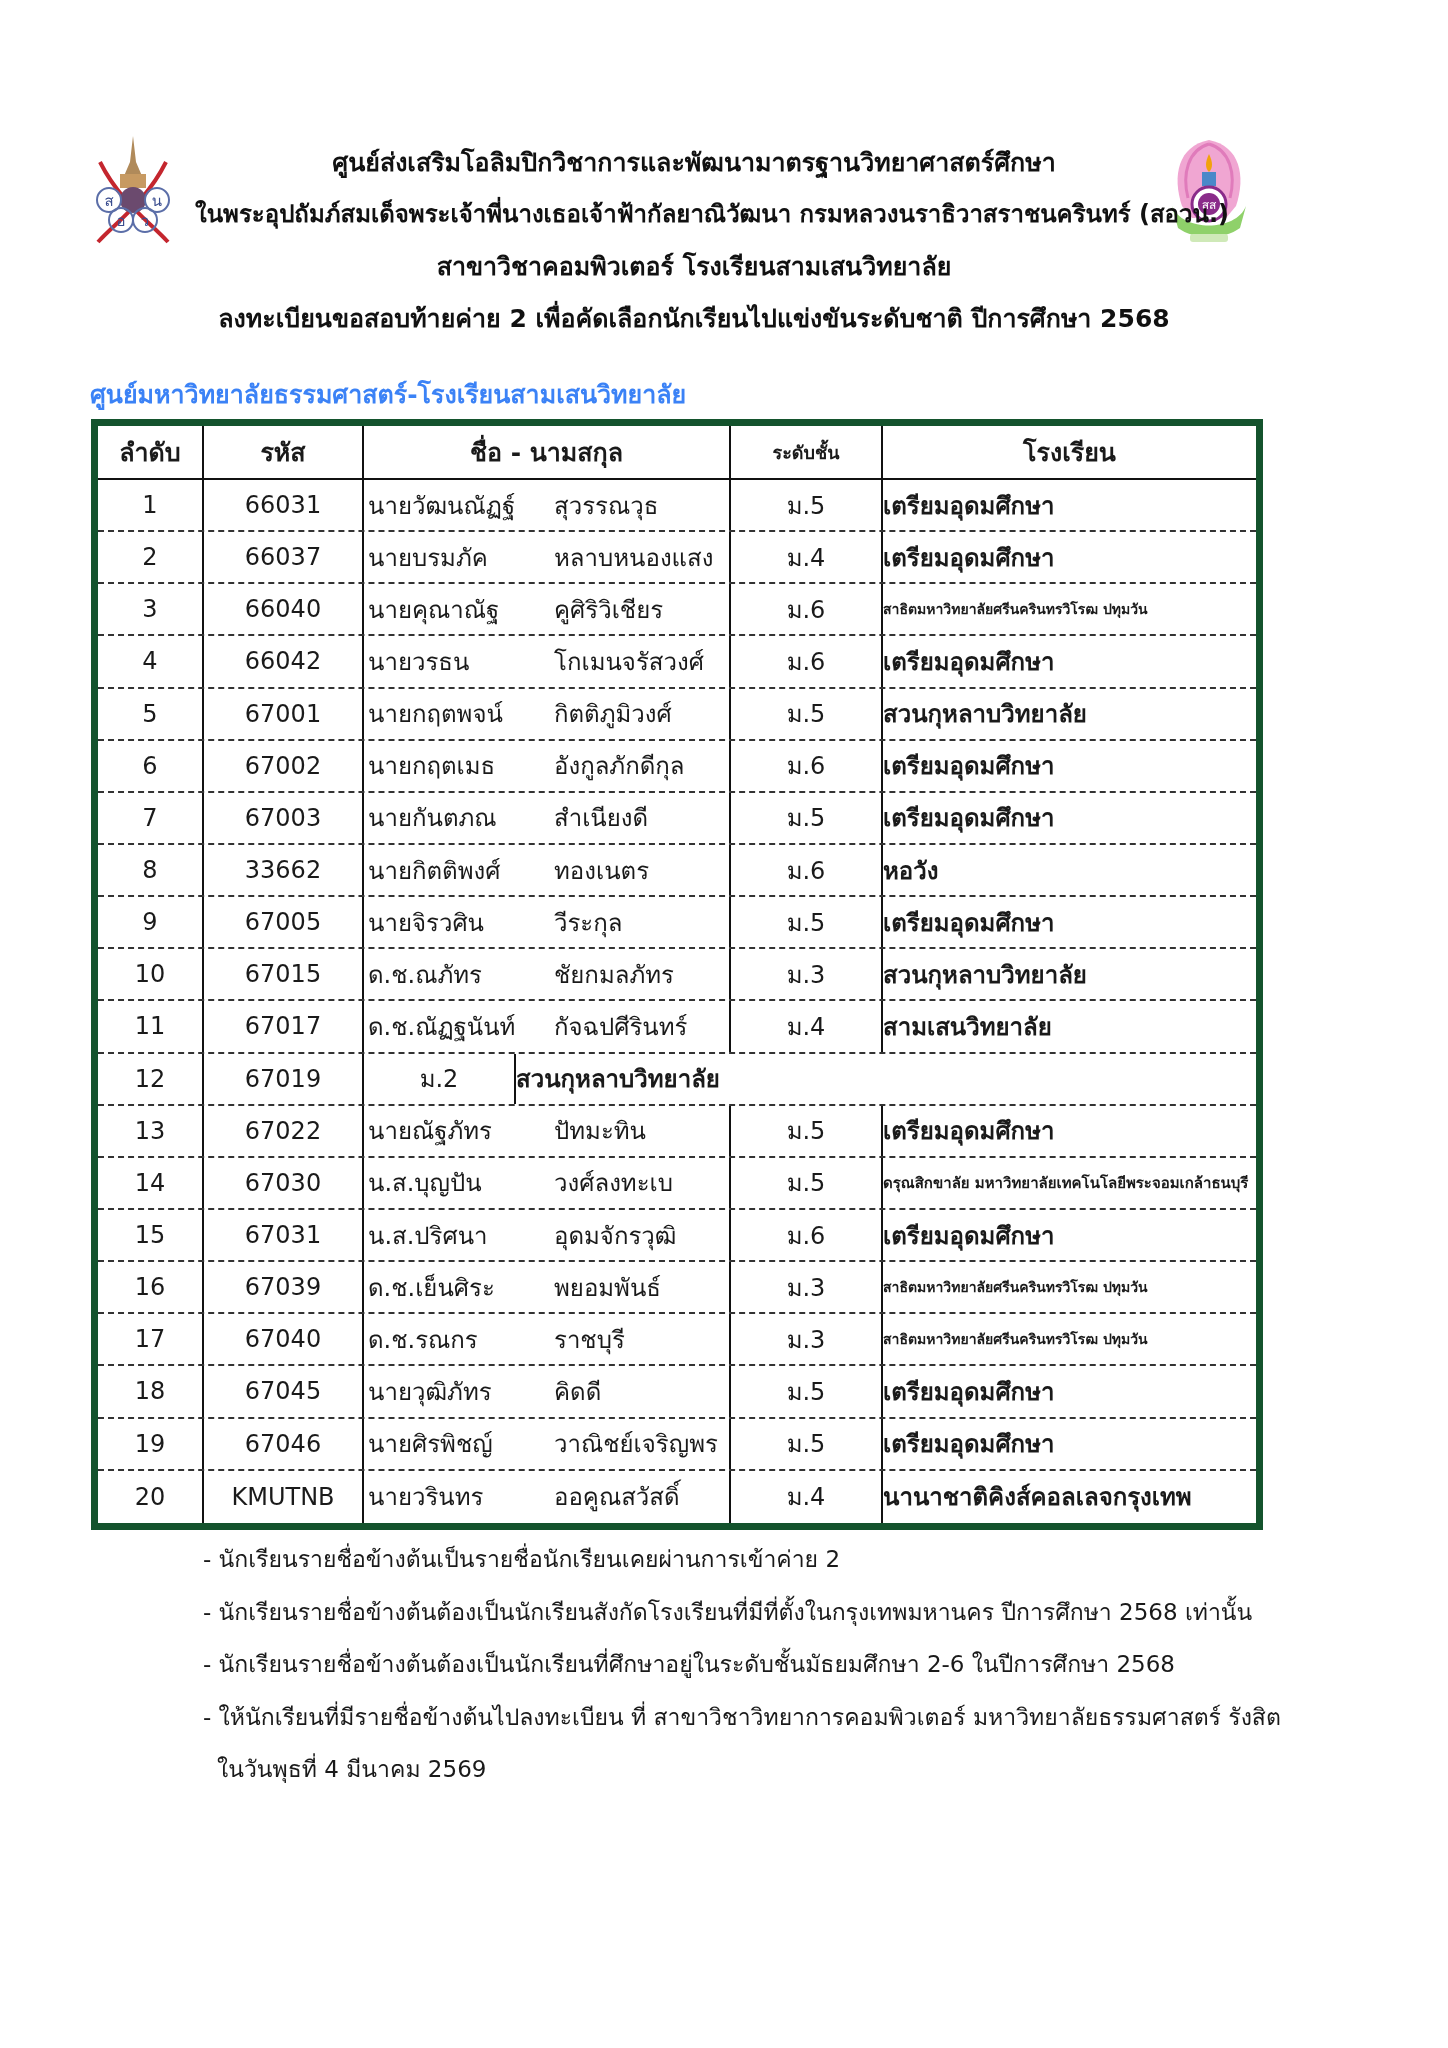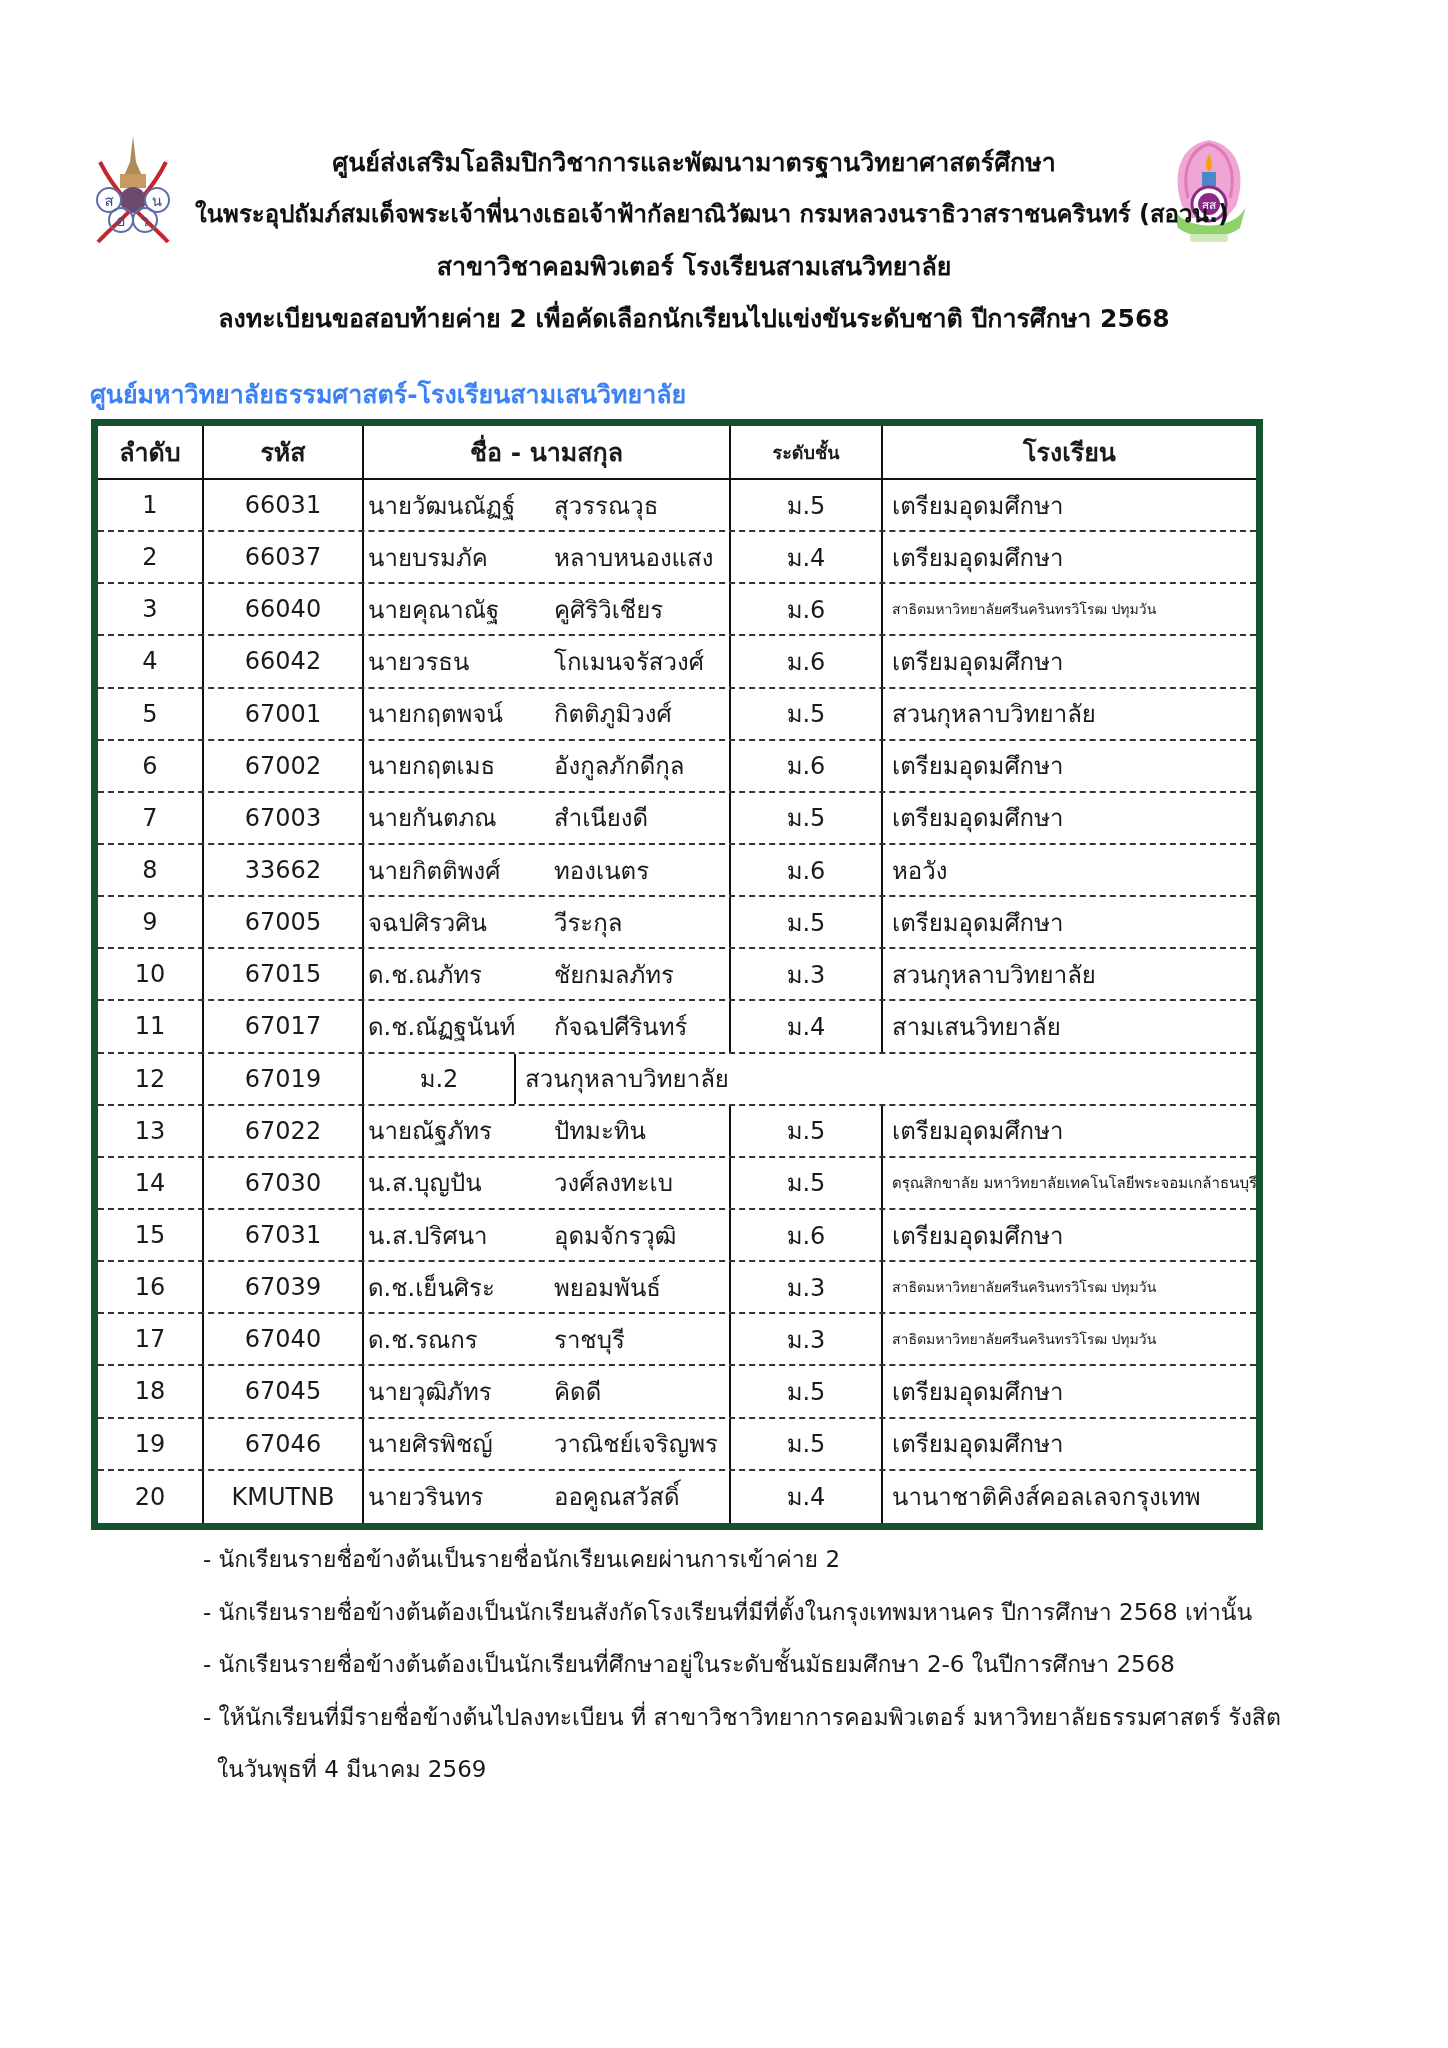--- a/index.html
+++ b/index.html
@@ -28,21 +28,21 @@
   .row.head { height: 54px; border-bottom: 2px solid #111; }
   .row.data { border-bottom: 2px dashed #333; }
   .row.data.last { border-bottom: none; }
   .cell { box-sizing: border-box; border-right: 2px solid #111; display: flex; align-items: center;
           font-size: 24px; white-space: nowrap; overflow: hidden; color: #1a1a1a; }
   .cell:last-child { border-right: none; }
   .c-no { width: 106px; justify-content: center; }
   .c-id { width: 160px; justify-content: center; }
   .c-name { width: 367px; padding-left: 4px; position: relative; }
   .c-grade { width: 152px; justify-content: center; }
-  .c-school { flex: 1; padding-left: 9px; }
+  .c-school { flex: 1; padding-left: 0; font-weight: bold; }
   .head .cell { font-weight: bold; font-size: 25px; justify-content: center; padding-left: 0; }
   .head .c-grade { font-size: 18px; }
   .fname { display: inline-block; width: 186px; overflow: hidden; }
   .lname { display: inline-block; }
   .school-small { font-size: 14px; }
   .school-xsmall { font-size: 15px; }
 
   
   .notes { position: absolute; left: 203px; top: 1533px; }
   .note { font-size: 23px; line-height: 52.5px; white-space: nowrap; color: #1a1a1a; }
@@ -175,21 +175,21 @@
             <span class="fname">นายกิตติพงศ์</span>
             <span class="lname">ทองเนตร</span>
           </div>
           <div class="cell c-grade">ม.6</div>
           <div class="cell c-school">หอวัง</div>
         </div>
         <div class="row data">
           <div class="cell c-no">9</div>
           <div class="cell c-id">67005</div>
           <div class="cell c-name">
-            <span class="fname">จฉปศิรวศิน</span>
+            <span class="fname">นายจิรวศิน</span>
             <span class="lname">วีระกุล</span>
           </div>
           <div class="cell c-grade">ม.5</div>
           <div class="cell c-school">เตรียมอุดมศึกษา</div>
         </div>
         <div class="row data">
           <div class="cell c-no">10</div>
           <div class="cell c-id">67015</div>
           <div class="cell c-name">
             <span class="fname">ด.ช.ณภัทร</span>

